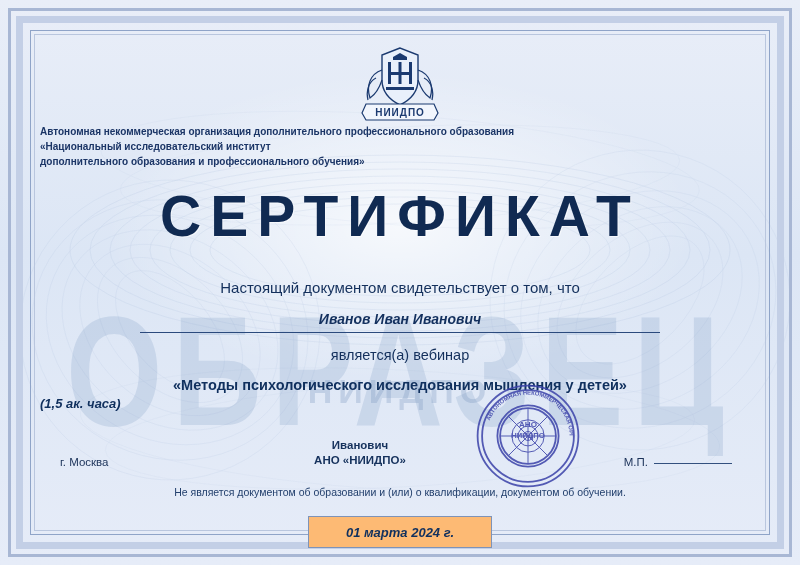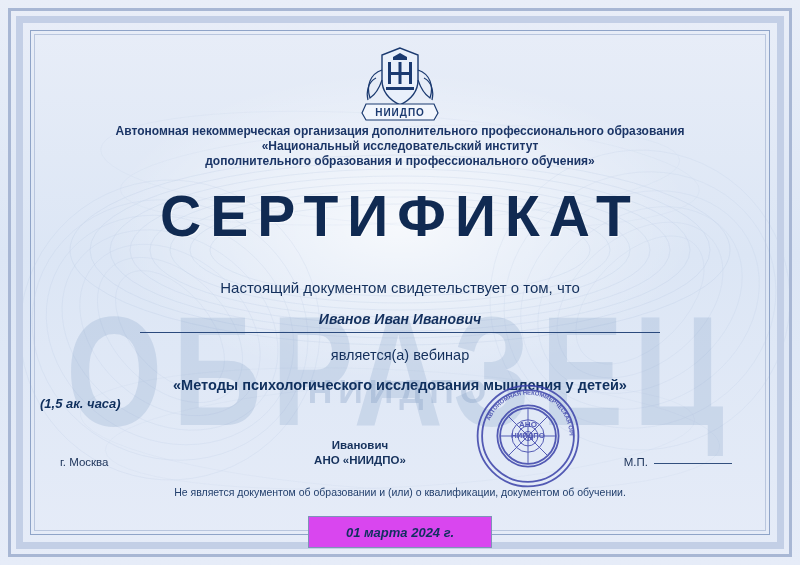--- a/index.html
+++ b/index.html
@@ -91,23 +91,22 @@
     left: 40px; top: 38px; right: 40px; bottom: 40px;
   }
 
   .logo-wrap {
     text-align: center;
     margin-top: 4px;
     height: 80px;
   }
 
   .org-lines {
-    text-align: center;
     color: #1b3566;
-    font-size: 12px;
+    font-size: 10px;
     font-weight: bold;
     line-height: 15px;
     margin-top: 2px;
   }
 
   .cert-title {
     text-align: center;
     color: #102a52;
     font-weight: bold;
     font-size: 57px;
@@ -216,21 +215,21 @@
   }
 
   
   .date-box {
     position: absolute;
     left: 50%;
     transform: translateX(-50%);
     top: 516px;
     width: 182px;
     height: 30px;
-    background: #d946ef;
+    background: #fdba74;
     border: 1px solid #7e93b8;
     display: flex;
     align-items: center;
     justify-content: center;
     font-size: 13px;
     font-weight: bold;
     font-style: italic;
     color: #10305e;
     z-index: 5;
   }

